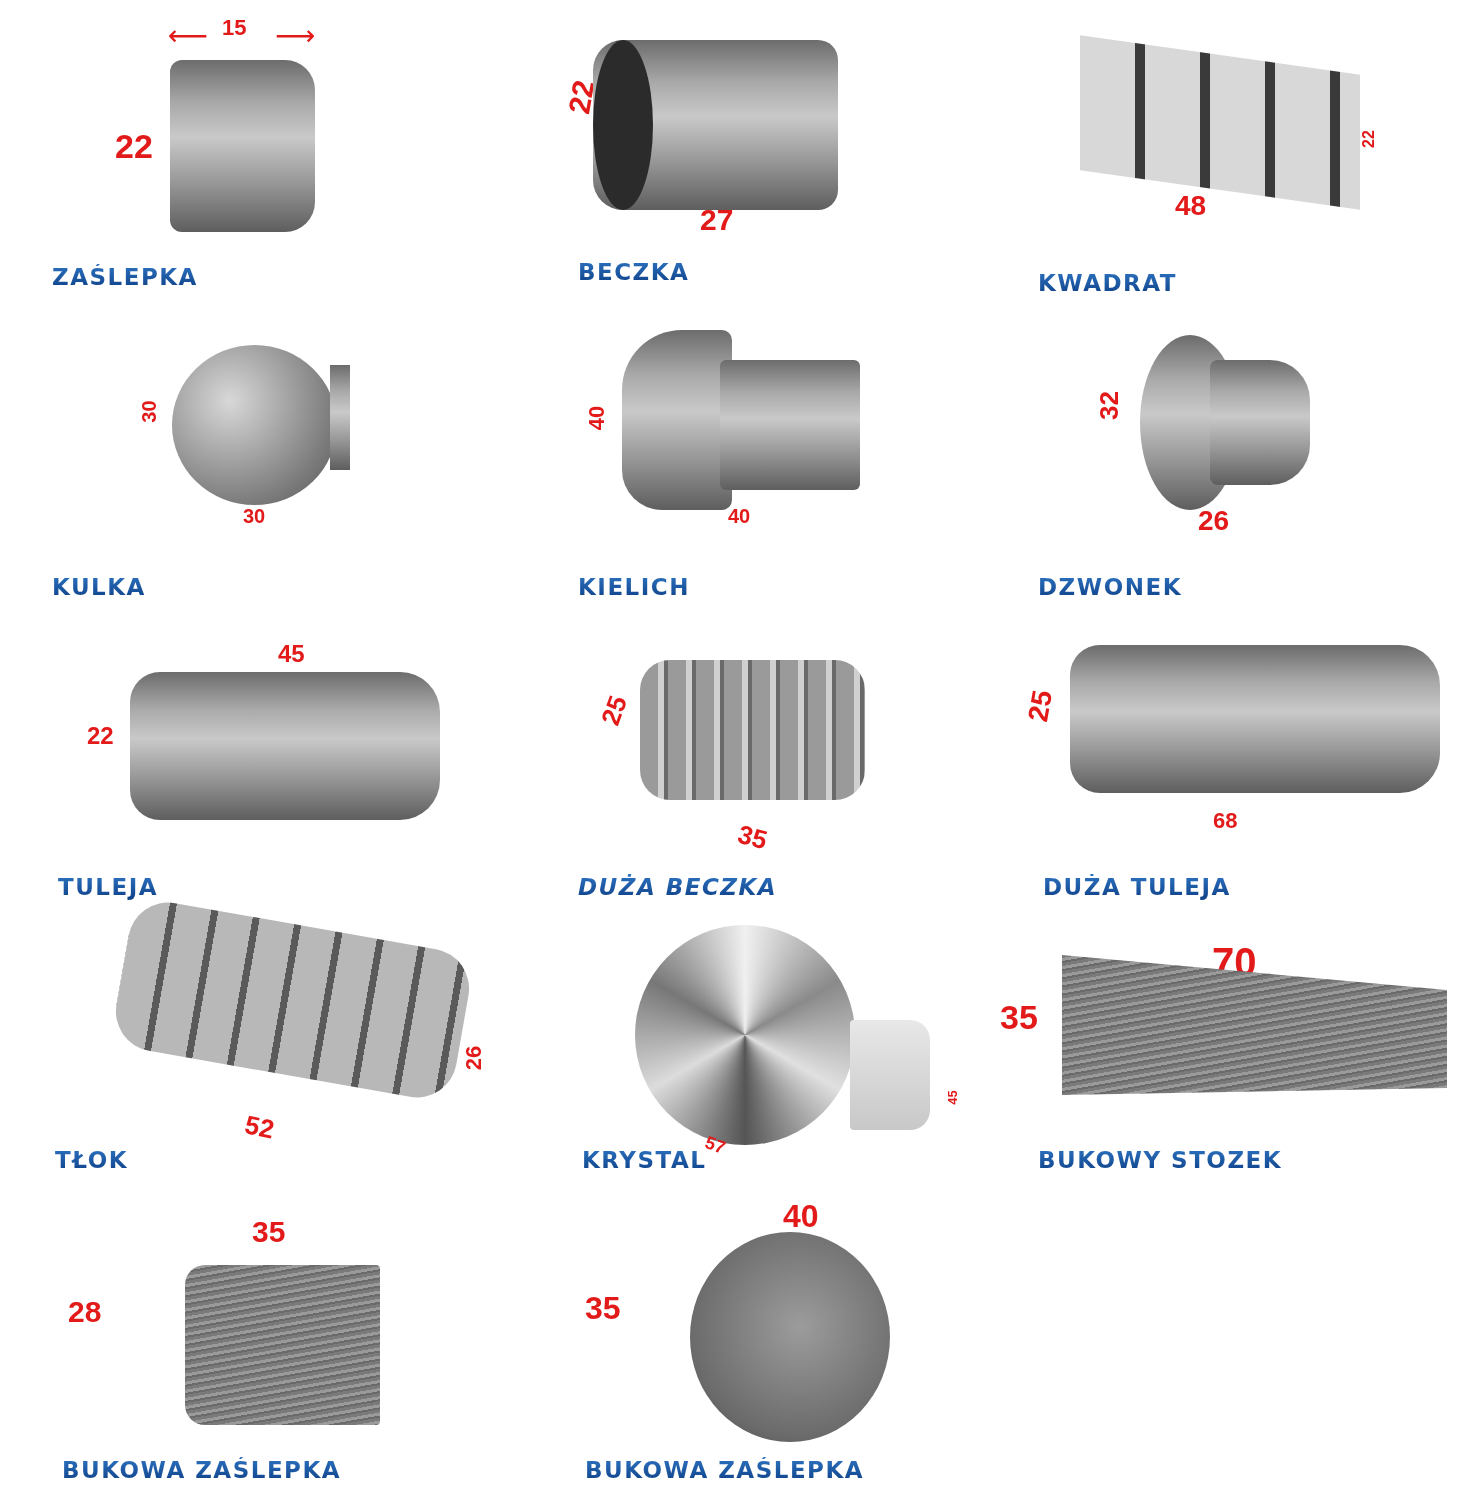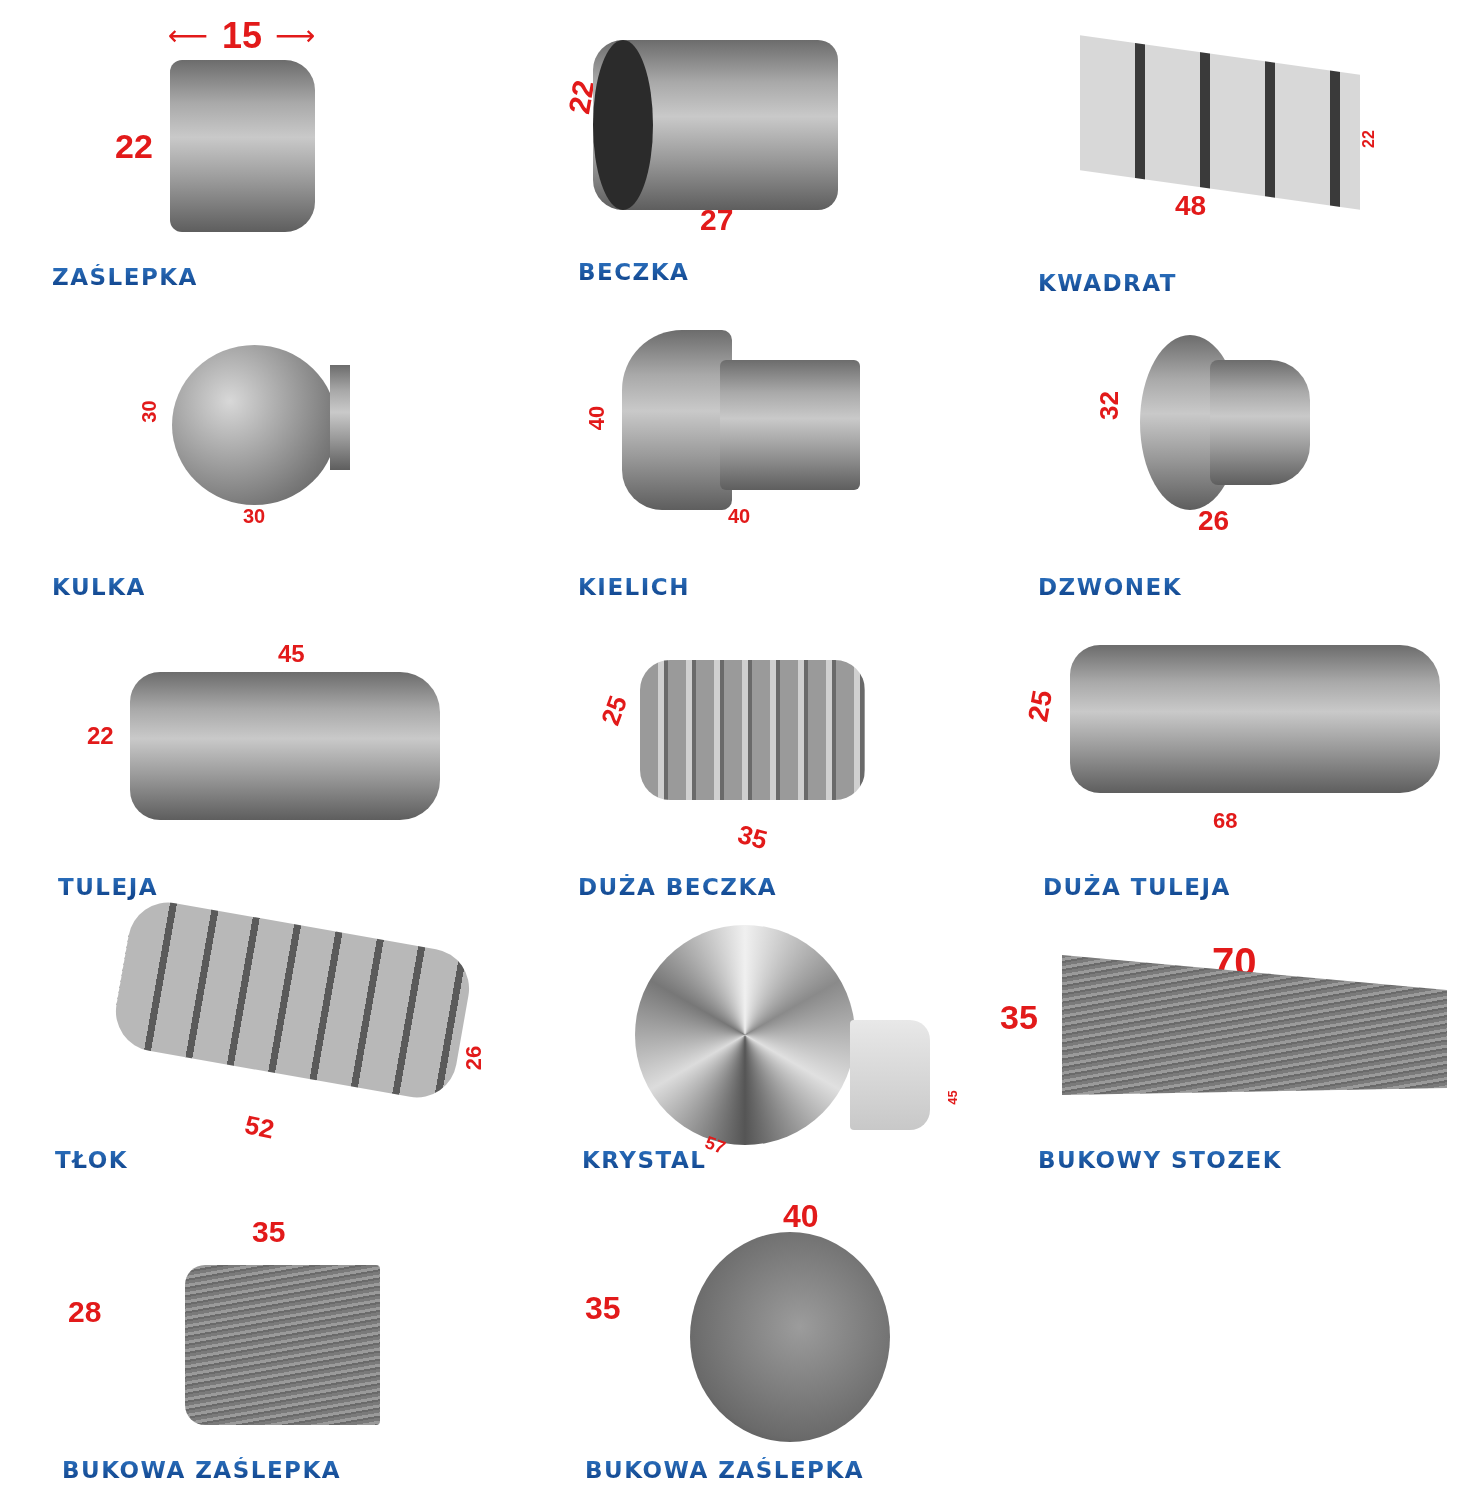--- a/index.html
+++ b/index.html
@@ -11,21 +11,21 @@
   .arr{position:absolute;color:#e21a1a;font-family:"DejaVu Sans",sans-serif;line-height:1;}
   .shape{position:absolute;}
   .metal{background:linear-gradient(180deg,#6c6c6c 0%,#a9a9a9 25%,#c9c9c9 45%,#9a9a9a 70%,#5e5e5e 100%);}
   .wood{background:repeating-linear-gradient(170deg,#7a7a7a 0 3px,#9a9a9a 3px 6px,#6a6a6a 6px 8px);}
 </style>
 </head>
 <body>
 
 <div class="item">
   <span class="arr" style="left:168px;top:22px;font-size:28px;">⟵</span>
-  <span class="dim" style="left:222px;top:15px;font-size:36px;">15</span>
+  <span class="dim" style="left:222px;top:15px;font-size:22px;">15</span>
   <span class="arr" style="left:275px;top:22px;font-size:28px;">⟶</span>
   <span class="dim" style="left:115px;top:127px;font-size:34px;">22</span>
   <div class="shape metal" style="left:170px;top:60px;width:145px;height:172px;border-radius:12px 30px 30px 12px;"></div>
   <span class="label" style="left:52px;top:264px;">ZAŚLEPKA</span>
 </div>
 
 <div class="item">
   <span class="dim" style="left:565px;top:80px;font-size:30px;transform:rotate(-80deg);">22</span>
   <div class="shape metal" style="left:593px;top:40px;width:245px;height:170px;border-radius:30px 20px 20px 30px;"></div>
   <div class="shape" style="left:593px;top:40px;width:60px;height:170px;border-radius:50%;background:#2b2b2b;"></div>
@@ -68,21 +68,21 @@
   <span class="dim" style="left:278px;top:640px;font-size:24px;">45</span>
   <span class="dim" style="left:87px;top:722px;font-size:24px;">22</span>
   <div class="shape metal" style="left:130px;top:672px;width:310px;height:148px;border-radius:30px 40px 40px 30px;"></div>
   <span class="label" style="left:58px;top:874px;">TULEJA</span>
 </div>
 
 <div class="item">
   <span class="dim" style="left:600px;top:695px;font-size:26px;transform:rotate(-70deg);">25</span>
   <div class="shape" style="left:640px;top:660px;width:225px;height:140px;border-radius:30px;background:repeating-linear-gradient(90deg,#9a9a9a 0 18px,#d0d0d0 18px 24px,#6a6a6a 24px 28px);"></div>
   <span class="dim" style="left:738px;top:822px;font-size:26px;transform:rotate(15deg);">35</span>
-  <span class="label" style="left:578px;top:874px;">DUŻA BECZKA</span>
+  <span class="label" style="left:578px;top:874px;font-style:italic;">DUŻA BECZKA</span>
 </div>
 
 <div class="item">
   <span class="dim" style="left:1025px;top:690px;font-size:28px;transform:rotate(-80deg);">25</span>
   <div class="shape metal" style="left:1070px;top:645px;width:370px;height:148px;border-radius:30px 40px 40px 30px;"></div>
   <span class="dim" style="left:1213px;top:808px;font-size:22px;">68</span>
   <span class="label" style="left:1043px;top:874px;">DUŻA TULEJA</span>
 </div>
 
 <div class="item">

